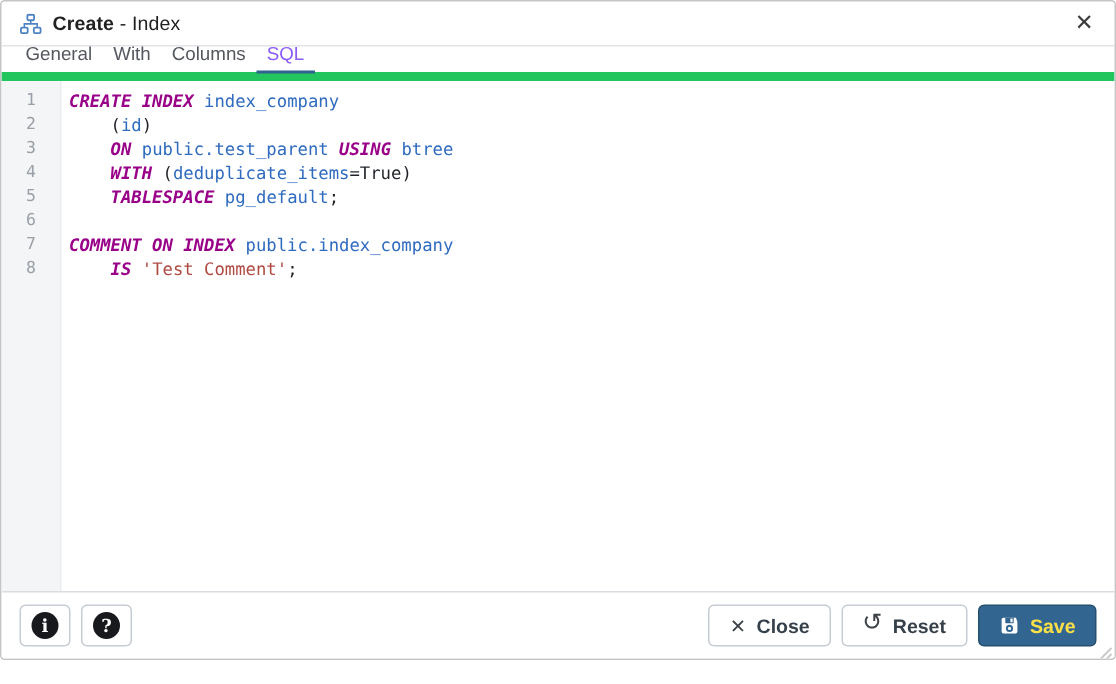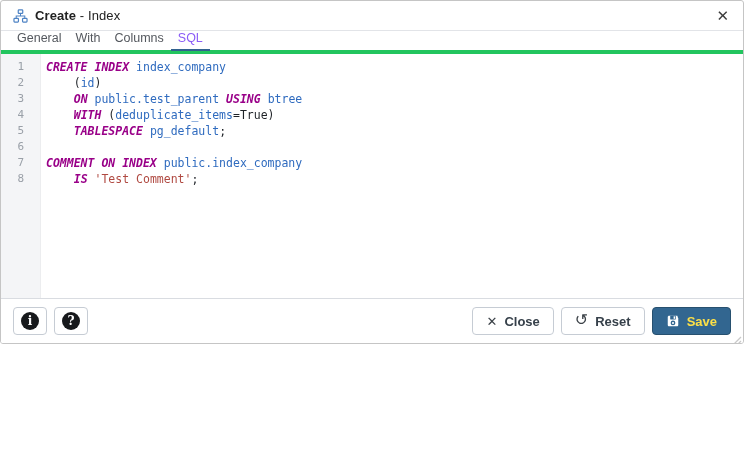--- a/index.html
+++ b/index.html
@@ -2,36 +2,36 @@
 <html style="--kw: #990088; --id: #2f6bbf; --str: #b04a42; --plain: #1f2328; --primary: #326690; --underline: #32628f;"><head>
 <meta charset="utf-8">
 <style>
   :root{
     --kw:#990088; --id:#2f6bbf; --str:#b04a42; --plain:#1f2328;
     --primary:#326690; --underline:#32628f;
   }
   *{box-sizing:border-box; margin:0; padding:0;}
   html,body{background:#fff; font-family:"Liberation Sans", sans-serif;}
   .dialog{
-    position:relative; width:744px; height:344px;
+    position:relative; width:744px; height:440px;
     border:1px solid #c5c5c5; border-radius:3px; background:#fff;
     display:flex; flex-direction:column; overflow:hidden;
   }
   
   .hdr{height:30px; flex:0 0 30px; display:flex; align-items:center;
        padding:0 12px; border-bottom:1px solid #e2e4e8;}
   .hdr .ticon{display:flex; align-items:center; margin-right:7px;}
   .hdr .title{font-size:13px; color:#222; letter-spacing:.1px;}
   .hdr .title b{font-weight:bold;}
   .hdr .spacer{flex:1;}
   .hdr .close-x{border:0; background:none; font-size:15px; color:#3c3c3c;
        cursor:pointer; line-height:1; padding:2px 2px;}
   
   .tabs{height:23px; flex:0 0 23px; display:flex; align-items:flex-end;
-        padding-left:9px; border-bottom:4px solid #22c55e;}
+        padding-left:9px; border-bottom:6px solid #22c55e;}
   .tab{border:0; background:none; font-family:inherit; font-size:12.5px;
        color:#54585e; padding:2px 7px 4px; margin-bottom:-1px; cursor:pointer;
        border-bottom:2px solid transparent;}
   .tab.active{color:#8b5cf6; border-bottom-color:var(--underline);}
   
   .editor{flex:1 1 auto; display:flex; overflow:hidden; background:#fff;
           font-family:"DejaVu Sans Mono", monospace; font-size:11.5px; line-height:16px;}
   .gutter{flex:0 0 40px; background:#f4f5f7; border-right:1px solid #ecedef;
           padding-top:5px; color:#9aa0a8;}
   .ln{height:16px; text-align:right; padding-right:16px; font-size:11px;}

